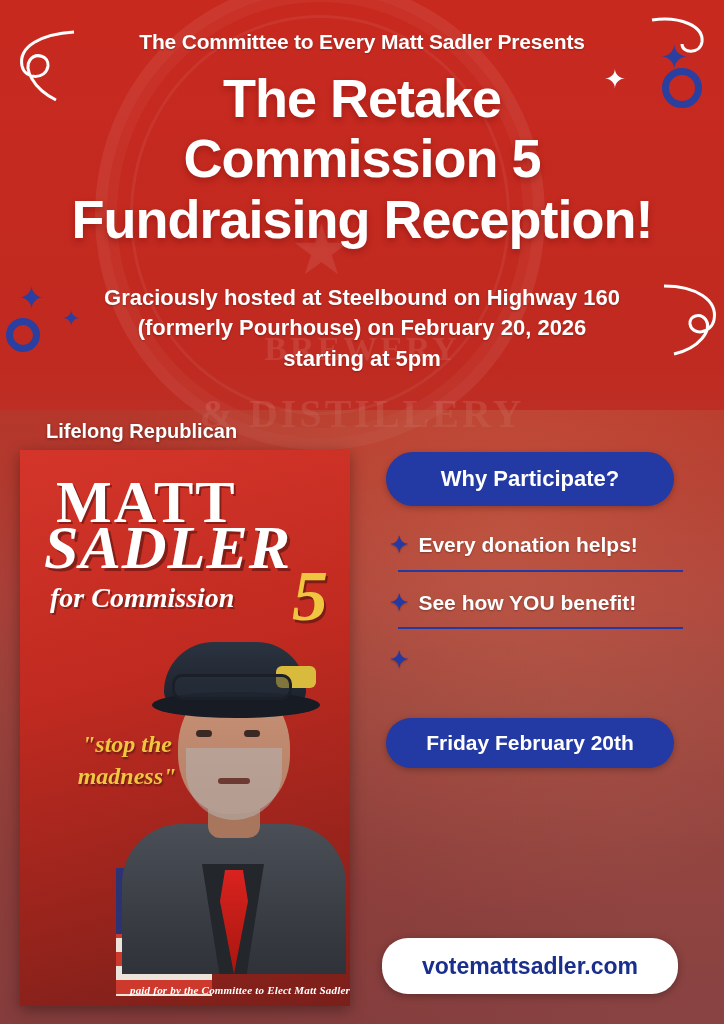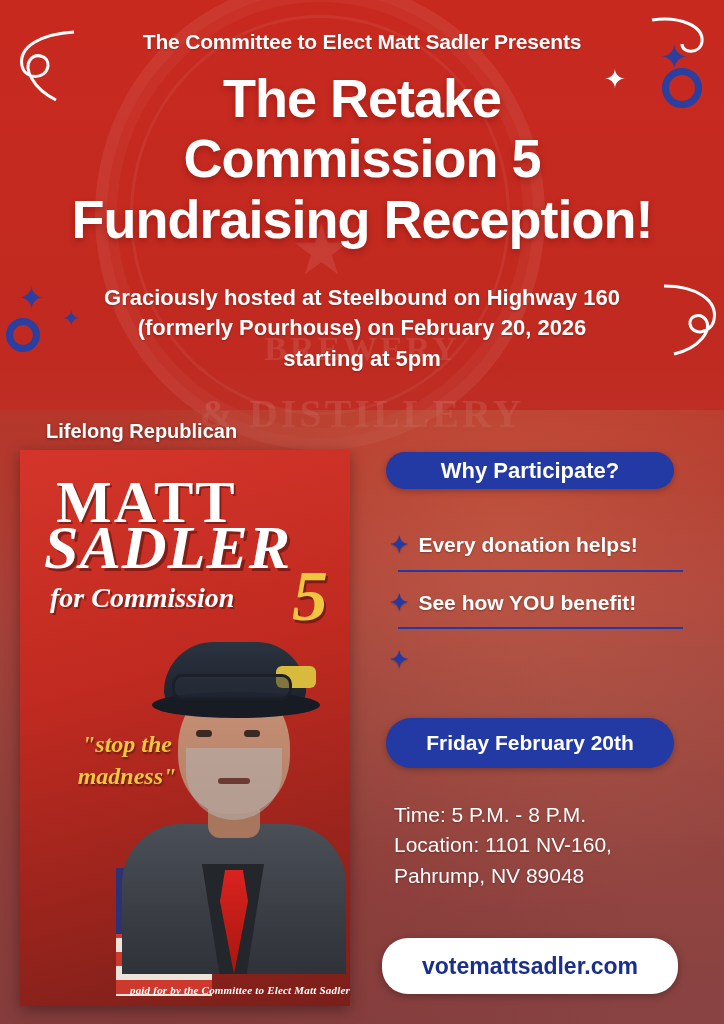--- a/index.html
+++ b/index.html
@@ -227,21 +227,21 @@
   .pill {
     position: absolute;
     background: #2339a3;
     color: #fff;
     border-radius: 28px;
     font-size: 22px;
     font-weight: bold;
     display: flex; align-items: center; justify-content: center;
     box-shadow: 0 2px 6px rgba(0,0,0,0.25);
   }
-  .pill-why { left: 386px; top: 452px; width: 288px; height: 37px; }
+  .pill-why { left: 386px; top: 452px; width: 288px; height: 54px; }
   .pill-date { left: 386px; top: 718px; width: 288px; height: 50px; font-size: 21px; }
 
   .benefit {
     position: absolute; left: 390px;
     width: 300px; height: 46px;
     display: flex; align-items: center;
     color: #fff; font-size: 21px; font-weight: bold;
     text-shadow: 0 1px 2px rgba(0,0,0,0.3);
   }
   .benefit .bstar { color: #2339a3; font-size: 22px; margin-right: 10px; }
@@ -297,21 +297,21 @@
   <div class="deco spark" style="left:604px; top:66px;">✦</div>
   <div class="deco spark blue" style="left:18px; top:282px; font-size:32px;">✦</div>
   <div class="deco spark blue" style="left:62px; top:308px; font-size:22px;">✦</div>
   <div class="deco ring" style="left:6px; top:318px; width:34px; height:34px;"></div>
   <div class="deco" style="left:660px; top:280px;">
     <svg width="64" height="80" viewBox="0 0 64 80">
       <path class="swirl" d="M4,6 C36,6 58,20 54,40 C51,54 32,56 30,44 C29,36 40,32 46,40 C52,50 40,68 14,74"></path>
     </svg>
   </div>
 
-  <div class="presents">The Committee to Elect Matt Sadler Presents</div>
+  <div class="presents">The Committee to Every Matt Sadler Presents</div>
   <div class="headline">
     <div>The Retake</div>
     <div>Commission 5</div>
     <div>Fundraising Reception!</div>
   </div>
   <div class="subhead">
     <div>Graciously hosted at Steelbound on Highway 160</div>
     <div>(formerly Pourhouse) on February 20, 2026</div>
     <div>starting at 5pm</div>
   </div>
@@ -357,20 +357,15 @@
     <span class="bstar">✦</span>
     <span>See how YOU benefit!</span>
   </div>
   <div class="bdiv d2"></div>
   <div class="benefit b3">
     <span class="bstar">✦</span>
   </div>
 
   <div class="pill pill-date">Friday February 20th</div>
 
-  <div class="details">
-    <div>Time: 5 P.M. -  8 P.M.</div>
-    <div>Location: 1101 NV-160,</div>
-    <div>Pahrump, NV 89048</div>
-  </div>
 
   <div class="website">votemattsadler.com</div>
 </div>
 
 </body></html>

